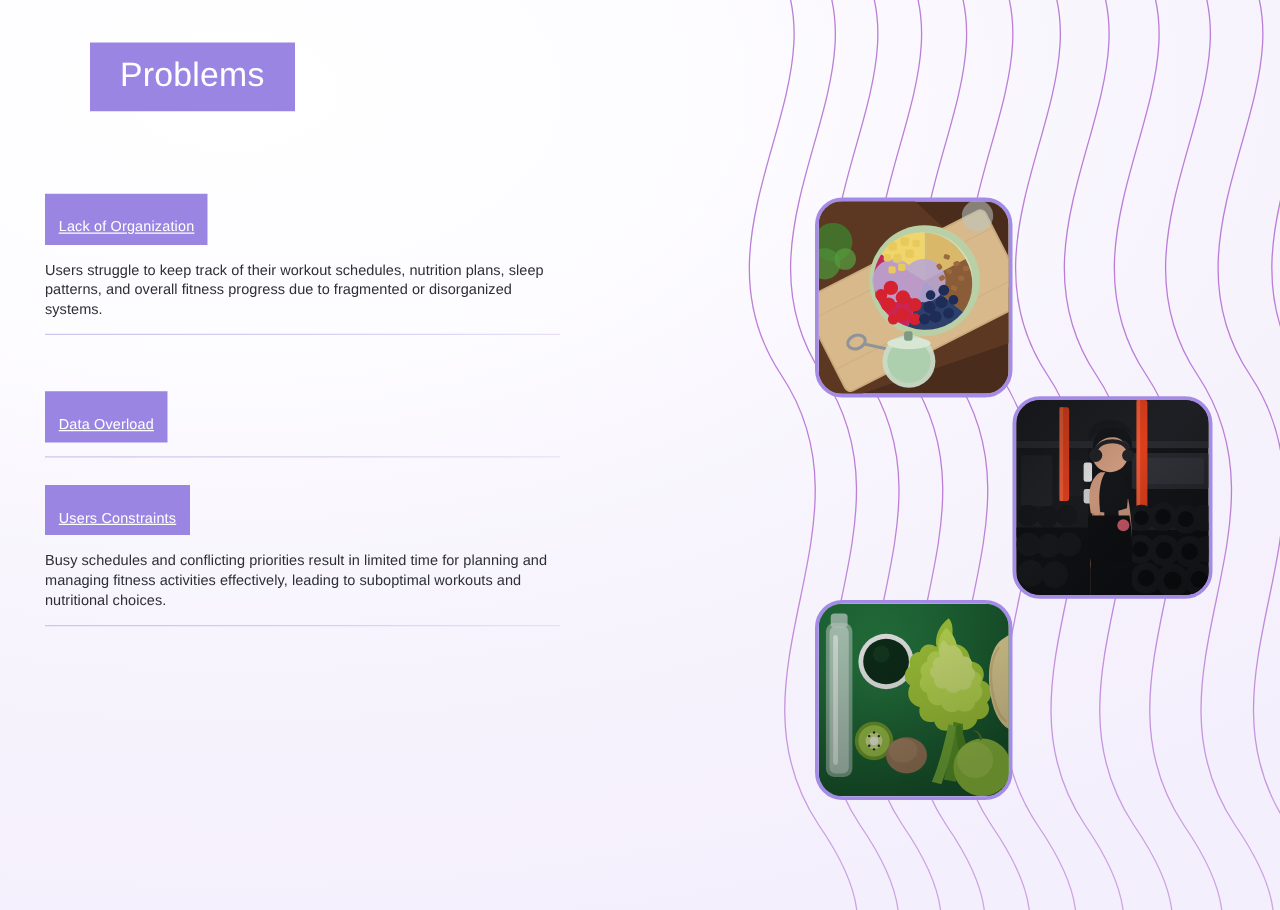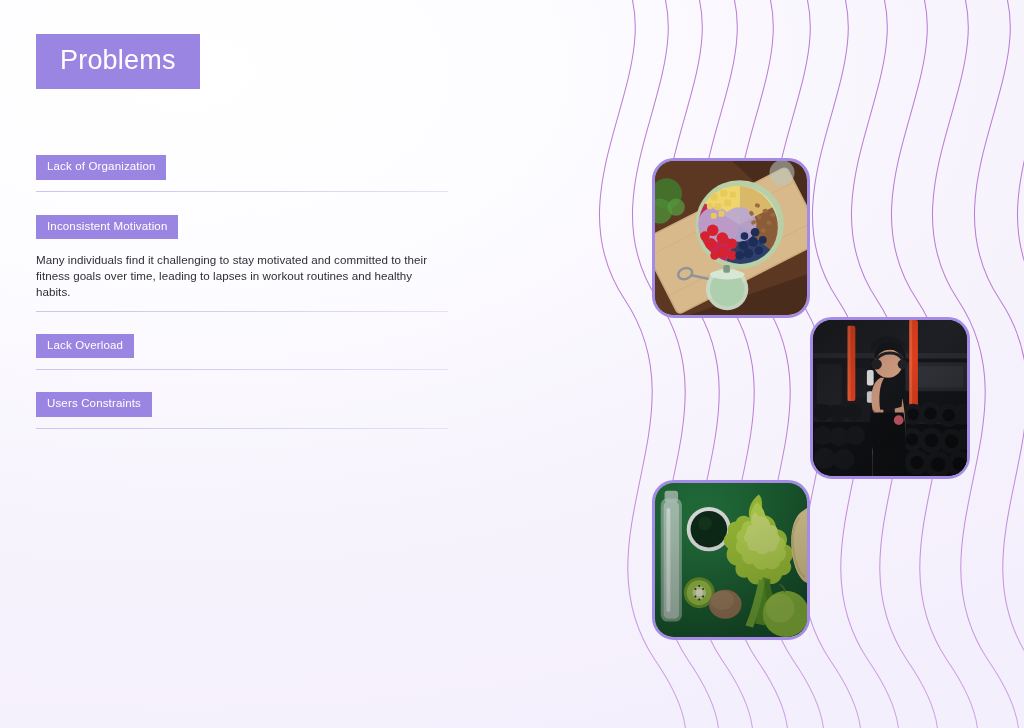--- a/index.html
+++ b/index.html
@@ -34,39 +34,41 @@
 
   #title-chip {
     display:inline-block;
     background:#9b85e3;
     color:#ffffff;
     font-size:27px;
     font-weight:400;
     letter-spacing:.2px;
     padding:13px 24px 15px 24px;
     line-height:1;
+    margin-left:36px;
   }
 
   #problem-list {
     position:absolute;
     left:36px; top:155px;
     width:420px;
   }
 
   .problem-item { position:relative; }
 
   .problem-tag {
     display:inline-block;
     background:#9b85e3;
     color:#ffffff;
     font-size:11.5px;
     font-weight:400;
     letter-spacing:.15px;
-    padding:6px 11px 7px 11px;
+    padding:22px 11px 7px 11px;
     line-height:1;
+    text-decoration:underline;
   }
 
   .problem-desc {
     margin-top:13px;
     color:#2e2e35;
     font-size:11.6px;
     line-height:1.37;
     letter-spacing:.05px;
     max-width:412px;
   }
@@ -134,39 +136,36 @@
   </svg>
 
   <div id="left-col">
     <div id="title-chip">Problems</div>
   </div>
 
   <div id="problem-list">
 
     <div class="problem-item">
       <div class="problem-tag">Lack of Organization</div>
+      <p class="problem-desc">Users struggle to keep track of their workout schedules, nutrition plans, sleep patterns, and overall fitness progress due to fragmented or disorganized systems.</p>
       <div class="problem-divider"></div>
     </div>
     <div class="gap-1"></div>
 
+    <div class="gap-2"></div>
+
     <div class="problem-item">
-      <div class="problem-tag">Inconsistent Motivation</div>
-      <p class="problem-desc">Many individuals find it challenging to stay motivated and committed to their fitness goals over time, leading to lapses in workout routines and healthy habits.</p>
-      <div class="problem-divider"></div>
-    </div>
-    <div class="gap-2"></div>
-
-    <div class="problem-item">
-      <div class="problem-tag">Lack Overload</div>
+      <div class="problem-tag">Data Overload</div>
       <div class="problem-divider"></div>
     </div>
     <div class="gap-3"></div>
 
     <div class="problem-item">
       <div class="problem-tag">Users Constraints</div>
+      <p class="problem-desc">Busy schedules and conflicting priorities result in limited time for planning and managing fitness activities effectively, leading to suboptimal workouts and nutritional choices.</p>
       <div class="problem-divider"></div>
     </div>
 
   </div>
 
   <div class="photo-card" id="card-nutrition">
     <div class="photo-inner">
       <svg class="photo-svg" viewBox="0 0 158 160" preserveAspectRatio="xMidYMid slice">
         <rect width="158" height="160" fill="#4a2c1c"></rect>
         <path d="M0 0 L80 0 L158 72 L158 118 L36 160 L0 160 Z" fill="#5c3822"></path>

